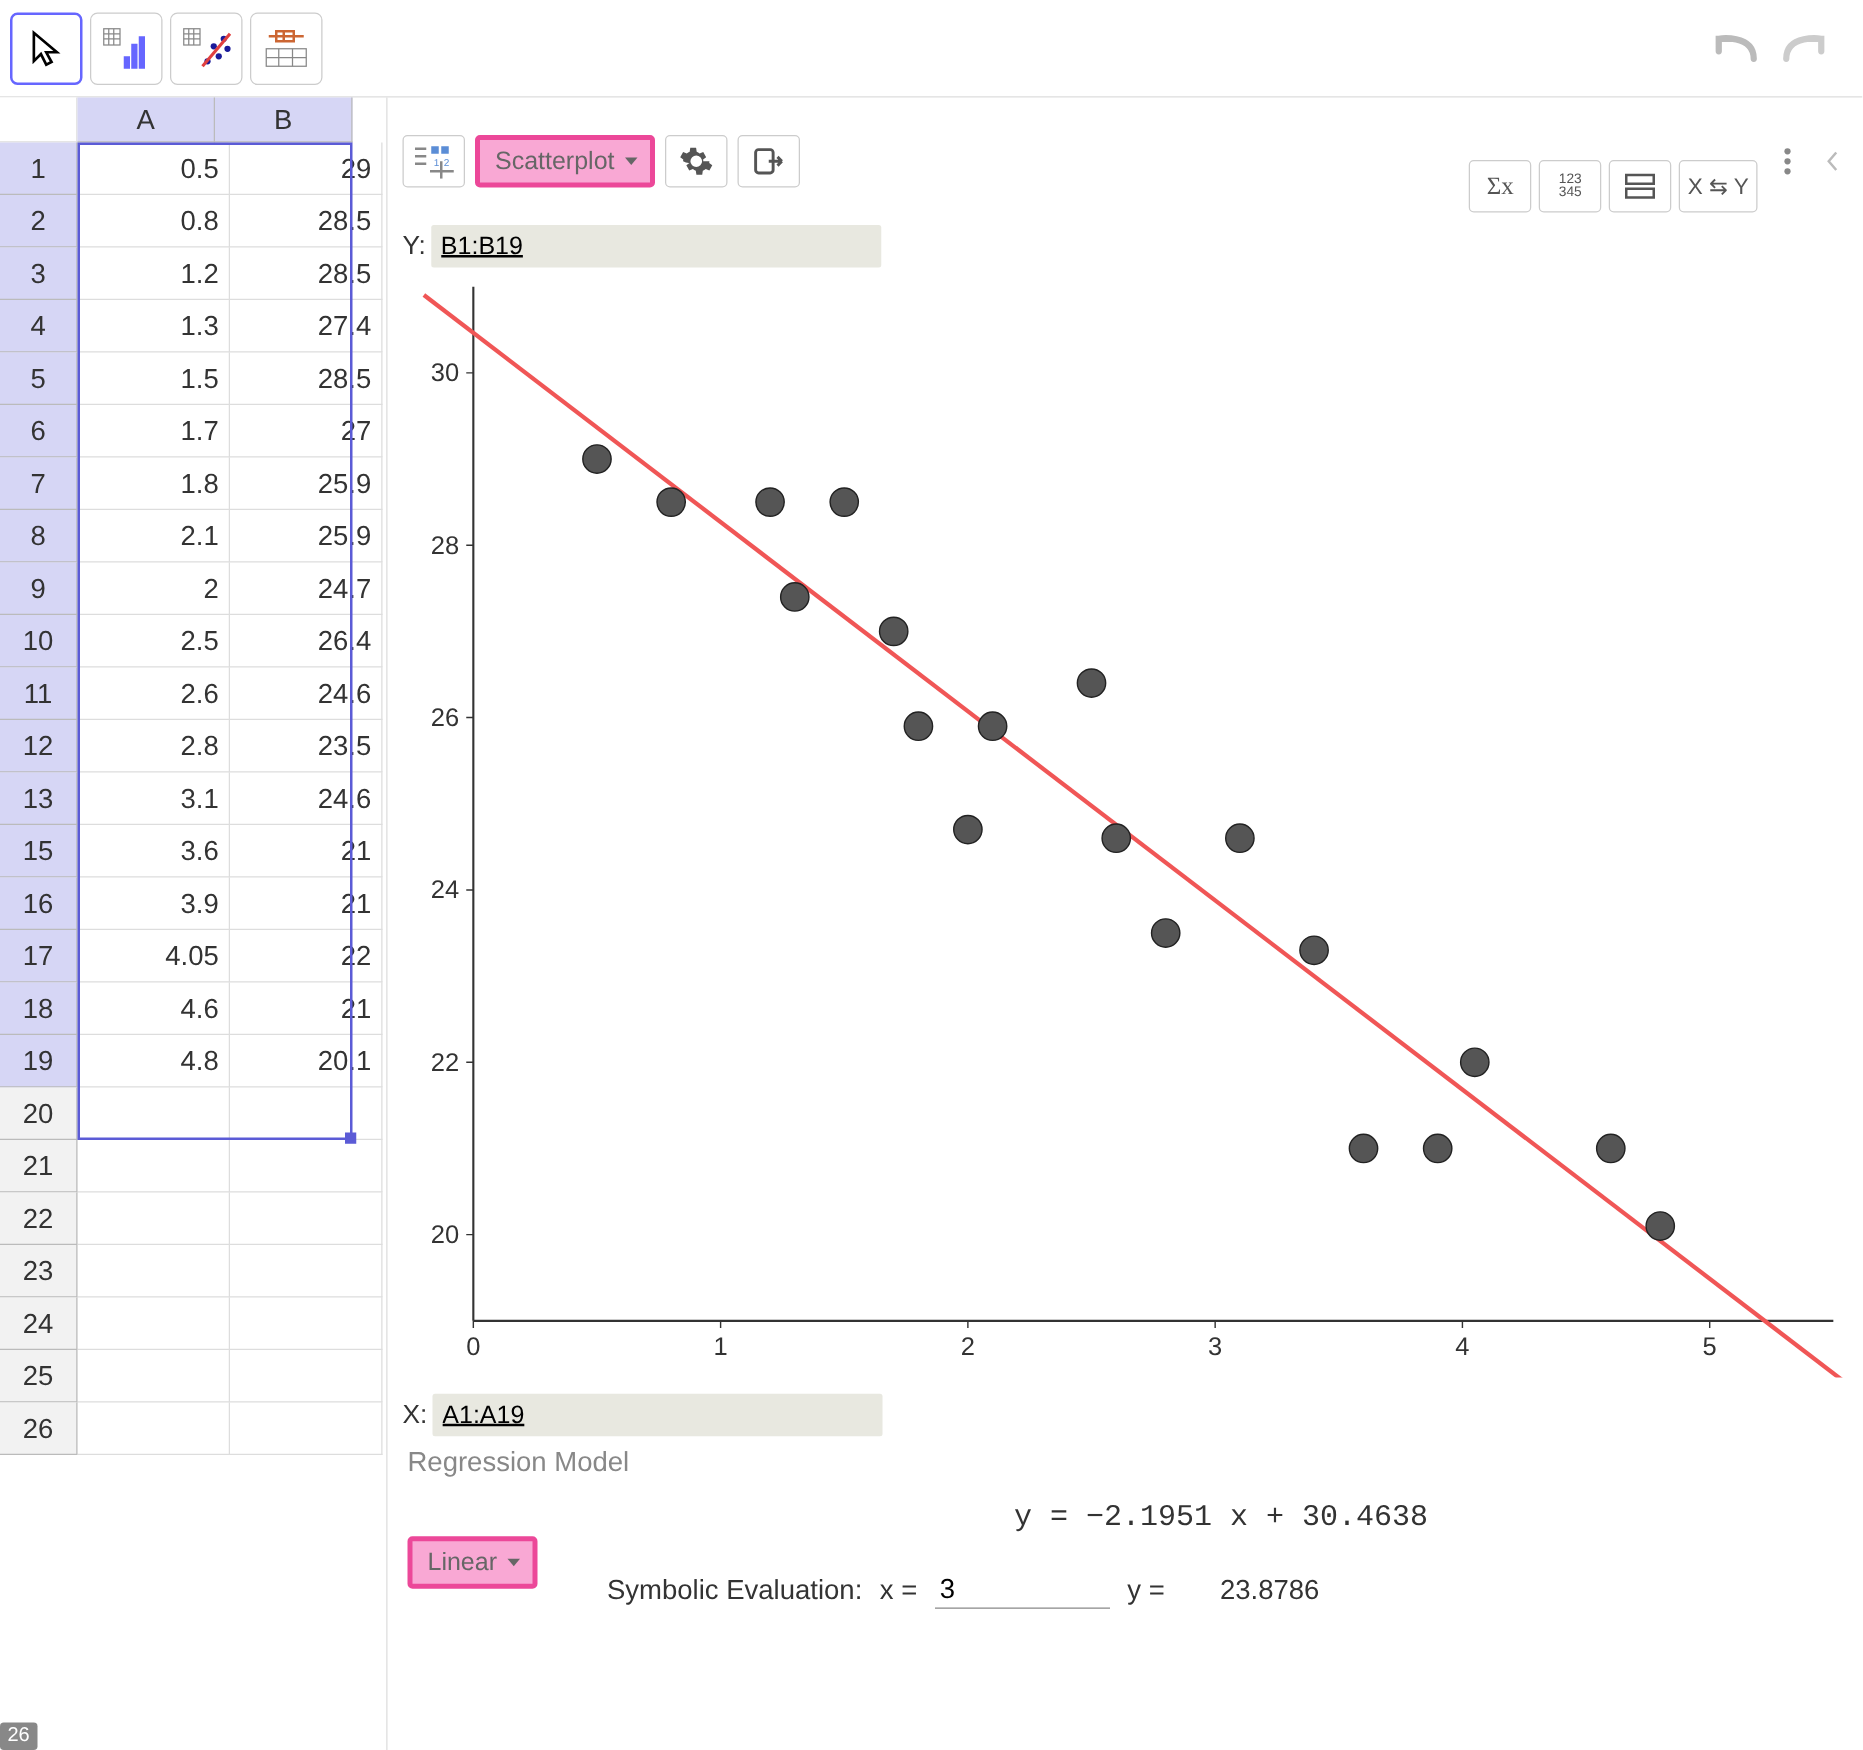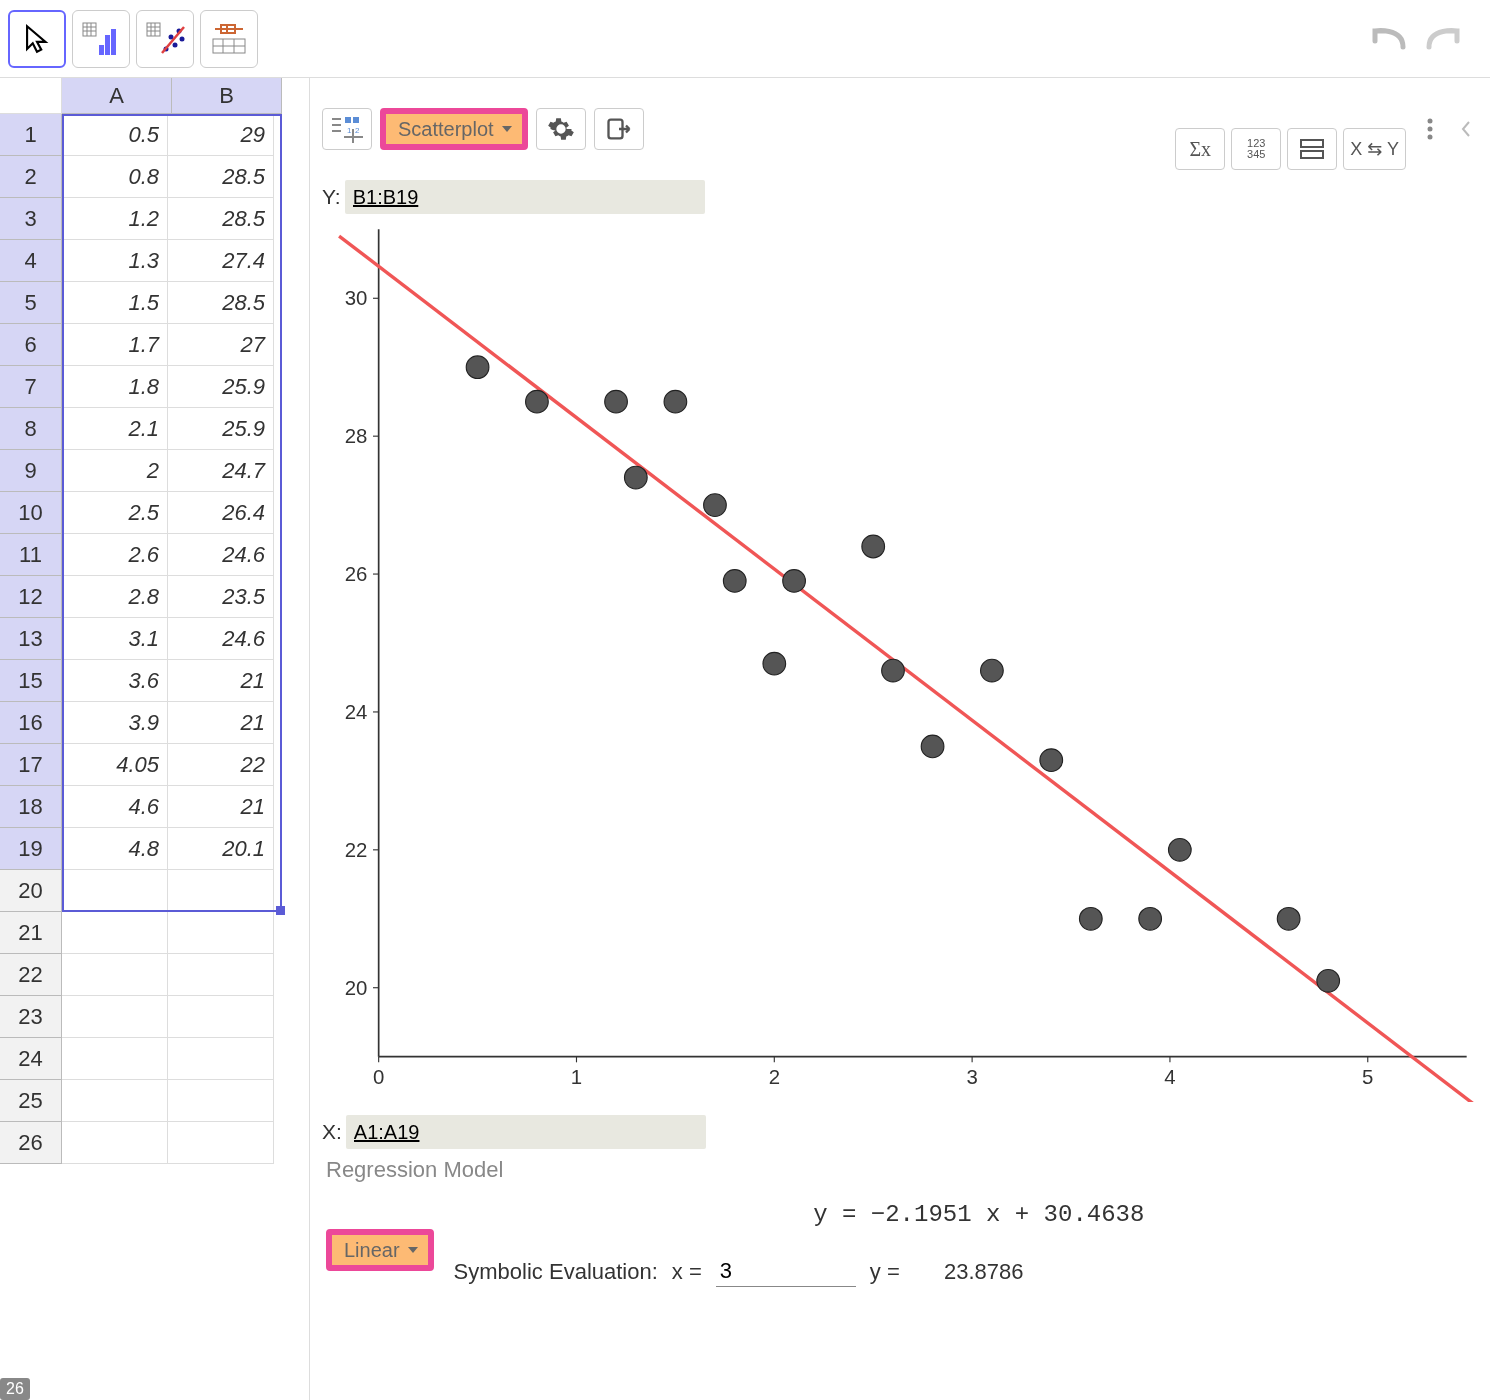--- a/index.html
+++ b/index.html
@@ -16,48 +16,48 @@
 .left-panel { width: 310px; border-right: 1px solid #ddd; display: flex; flex-direction: column; }
 .right-panel { flex: 1; display: flex; flex-direction: column; padding: 6px 12px; position: relative; }
 
 .spreadsheet { font-size: 22px; }
 .ss-header-row { display: flex; }
 .ss-corner { width: 62px; height: 36px; background: #fff; border-bottom: 1px solid #ddd; border-right: 1px solid #ddd; }
 .ss-col-head { width: 110px; height: 36px; background: #d6d6f5; border-bottom: 1px solid #bbb; border-right: 1px solid #bbb; text-align: center; line-height: 36px; font-weight: normal; }
 .ss-row { display: flex; height: 42px; }
 .ss-row-head { width: 62px; background: #d6d6f5; border-bottom: 1px solid #bbb; border-right: 1px solid #bbb; text-align: center; line-height: 42px; }
 .ss-row.empty .ss-row-head { background: #f2f2f2; }
-.ss-cell { width: 106px; border-bottom: 1px solid #ddd; border-right: 1px solid #ddd; text-align: right; padding-right: 8px; line-height: 42px; font-style: italic; }
+.ss-cell { width: 122px; border-bottom: 1px solid #ddd; border-right: 1px solid #ddd; text-align: right; padding-right: 8px; line-height: 42px; }
 .ss-grid { position: relative; }
 .selection-box { position: absolute; border: 2.5px solid #5b5bd6; pointer-events: none; left: 62px; top: 0; width: 220px; }
 .selection-handle { position: absolute; bottom: -5px; right: -5px; width: 9px; height: 9px; background: #5b5bd6; }
 
 .panel-toolbar { display: flex; align-items: center; gap: 8px; padding: 4px 0 10px 0; }
 .mini-tool { width: 50px; height: 42px; border: 1px solid #ccc; border-radius: 4px; display: flex; align-items: center; justify-content: center; background: #fff; cursor: pointer; }
-.dropdown { height: 42px; border: 6px solid #ec4899; border-radius: 4px; padding: 0 28px 0 12px; font-size: 20px; color: #666; display: flex; align-items: center; position: relative; cursor: pointer; background: #fdba74; }
+.dropdown { height: 42px; border: 4px solid #ec4899; border-radius: 4px; padding: 0 28px 0 12px; font-size: 20px; color: #666; display: flex; align-items: center; position: relative; cursor: pointer; background: #f9a8d4; }
 .dropdown::after { content: ""; position: absolute; right: 10px; top: 50%; width: 0; height: 0; border-left: 5px solid transparent; border-right: 5px solid transparent; border-top: 6px solid #666; transform: translateY(-50%); }
 .panel-toolbar-right { margin-left: auto; display: flex; gap: 6px; align-items: center; }
 .mini-btn { height: 42px; min-width: 50px; border: 1px solid #ccc; border-radius: 4px; display: flex; align-items: center; justify-content: center; background: #fff; font-size: 16px; cursor: pointer; padding: 0 6px; color: #555; margin-top: 40px; }
 .dots-btn { width: 36px; height: 42px; display: flex; align-items: center; justify-content: center; color: #888; cursor: pointer; }
 .collapse-btn { width: 24px; height: 42px; display: flex; align-items: center; justify-content: center; color: #bbb; cursor: pointer; }
 
 .axis-input { display: inline-flex; align-items: center; gap: 4px; }
 .axis-label { font-size: 21px; }
 .axis-field { background: #e8e8e0; border: none; border-radius: 2px; padding: 4px 8px; font-size: 20px; width: 360px; height: 34px; text-decoration: underline; }
 
 .chart-container { margin: 4px 0 8px 0; }
 .chart-svg { width: 100%; }
 
 .regression-section { padding: 8px 4px; }
 .regression-title { font-size: 22px; color: #888; margin-bottom: 18px; }
 .regression-body { display: flex; align-items: flex-start; gap: 20px; }
 .regression-select { margin-top: 28px; }
 .regression-eq-col { flex: 1; }
 .regression-eq { font-size: 24px; font-family: Liberation Mono, monospace; margin-bottom: 28px; text-align: center; padding-left: 30px; }
-.sym-eval { font-size: 22px; display: flex; align-items: center; gap: 14px; }
+.sym-eval { font-size: 22px; display: flex; align-items: center; gap: 14px; margin-left: 36px; }
 .sym-eval input { border: none; border-bottom: 1px solid #888; font-size: 22px; width: 140px; padding: 2px 4px; text-align: left; }
 .sym-eval .y-out { width: 140px; text-align: center; display: inline-block; }
 
 .ss-footer { position: absolute; bottom: 0; left: 0; background: #888; color: #fff; font-size: 16px; padding: 2px 6px; border-radius: 3px; }
 </style>
 </head>
 <body>
 
 <div class="toolbar">
   <div class="tool-btn selected">

